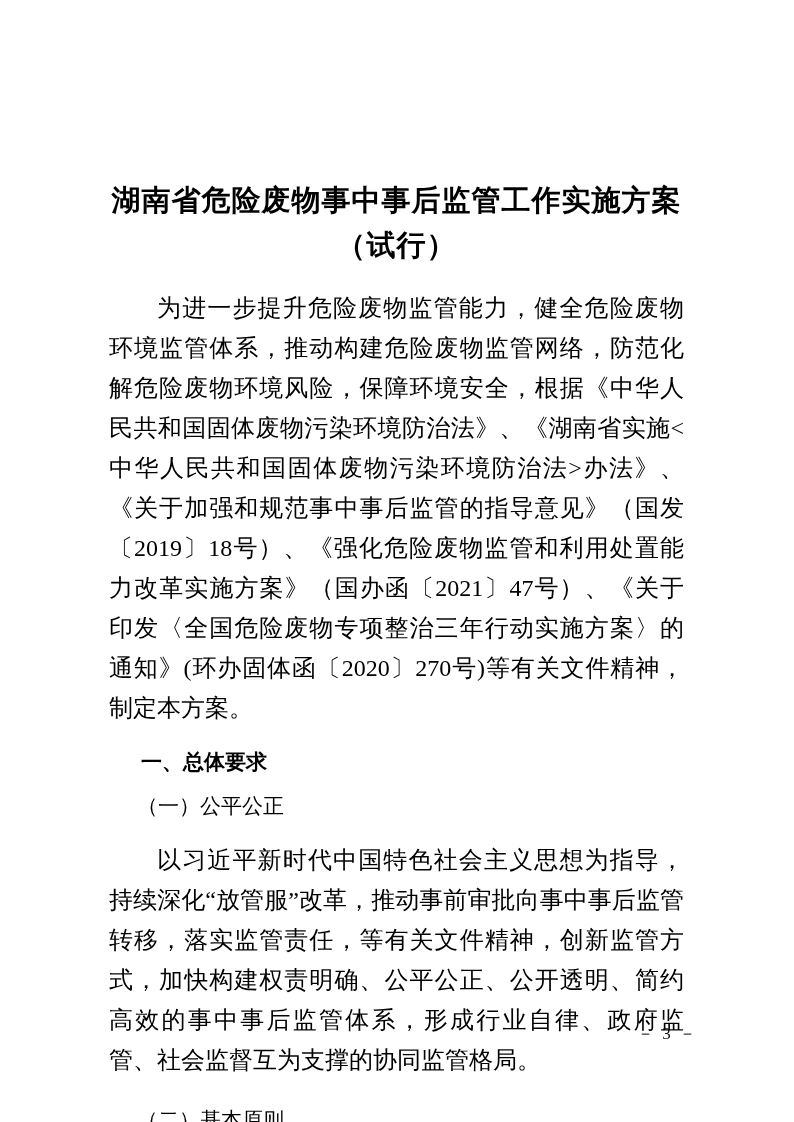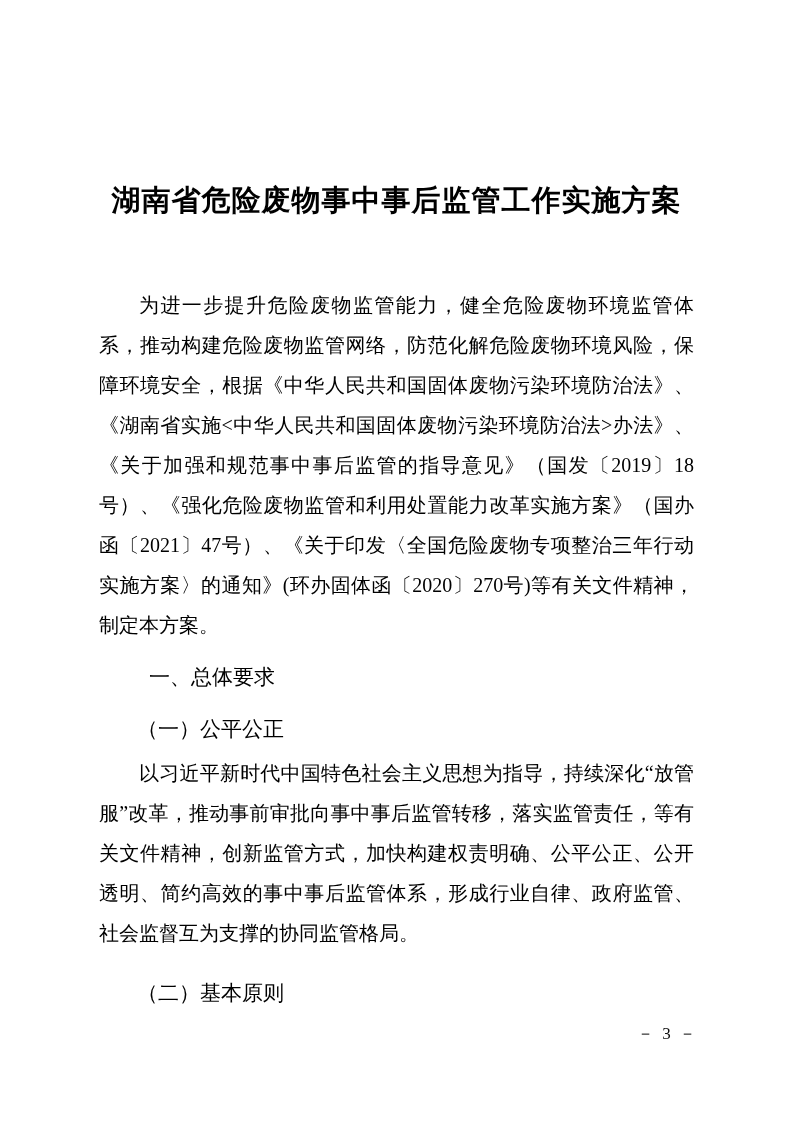--- a/index.html
+++ b/index.html
@@ -18,41 +18,41 @@
     box-sizing: border-box;
     padding: 178px 96px 0 95px;
     overflow: hidden;
   }
   .doc-title {
     text-align: center;
     font-weight: bold;
     font-size: 29px;
     line-height: 45px;
     letter-spacing: 1px;
-    margin: 0 0 62px 0;
+    margin: 0 0 20px 0;
   }
   .title-line {
     white-space: nowrap;
   }
   .body-para {
-    font-size: 20px;
+    font-size: 24px;
     line-height: 40px;
     text-align: justify;
     text-justify: inter-ideograph;
     text-indent: 2em;
     word-break: break-all;
-    margin: 4px;
+    margin: 14px;
   }
   .section-heading {
     font-family: "Liberation Sans", "DejaVu Sans", sans-serif;
     font-size: 21px;
     line-height: 40px;
-    font-weight: normal;
+    font-weight: bold;
     text-indent: 2em;
-    margin: 12px;
+    margin: 4px;
   }
   .sub-heading {
     font-size: 21px;
     line-height: 40px;
     font-weight: normal;
     text-indent: 2em;
     margin: 0;
   }
   .sub-heading.spaced {
     margin-top: 20px;
@@ -66,20 +66,21 @@
     color: #111111;
   }
 </style>
 </head>
 <body>
 
 <div class="page">
 
   <div class="doc-title">
     <div class="title-line">湖南省危险废物事中事后监管工作实施方案</div>
+    <div class="title-line">（试行）</div>
   </div>
 
   <p class="body-para">为进一步提升危险废物监管能力，健全危险废物环境监管体系，推动构建危险废物监管网络，防范化解危险废物环境风险，保障环境安全，根据《中华人民共和国固体废物污染环境防治法》、《湖南省实施&lt;中华人民共和国固体废物污染环境防治法&gt;办法》、《关于加强和规范事中事后监管的指导意见》（国发〔2019〕18号）、《强化危险废物监管和利用处置能力改革实施方案》（国办函〔2021〕47号）、《关于印发〈全国危险废物专项整治三年行动实施方案〉的通知》(环办固体函〔2020〕270号)等有关文件精神，制定本方案。</p>
 
   <h2 class="section-heading">一、总体要求</h2>
 
   <h3 class="sub-heading">（一）公平公正</h3>
 
   <p class="body-para">以习近平新时代中国特色社会主义思想为指导，持续深化“放管服”改革，推动事前审批向事中事后监管转移，落实监管责任，等有关文件精神，创新监管方式，加快构建权责明确、公平公正、公开透明、简约高效的事中事后监管体系，形成行业自律、政府监管、社会监督互为支撑的协同监管格局。</p>
 

